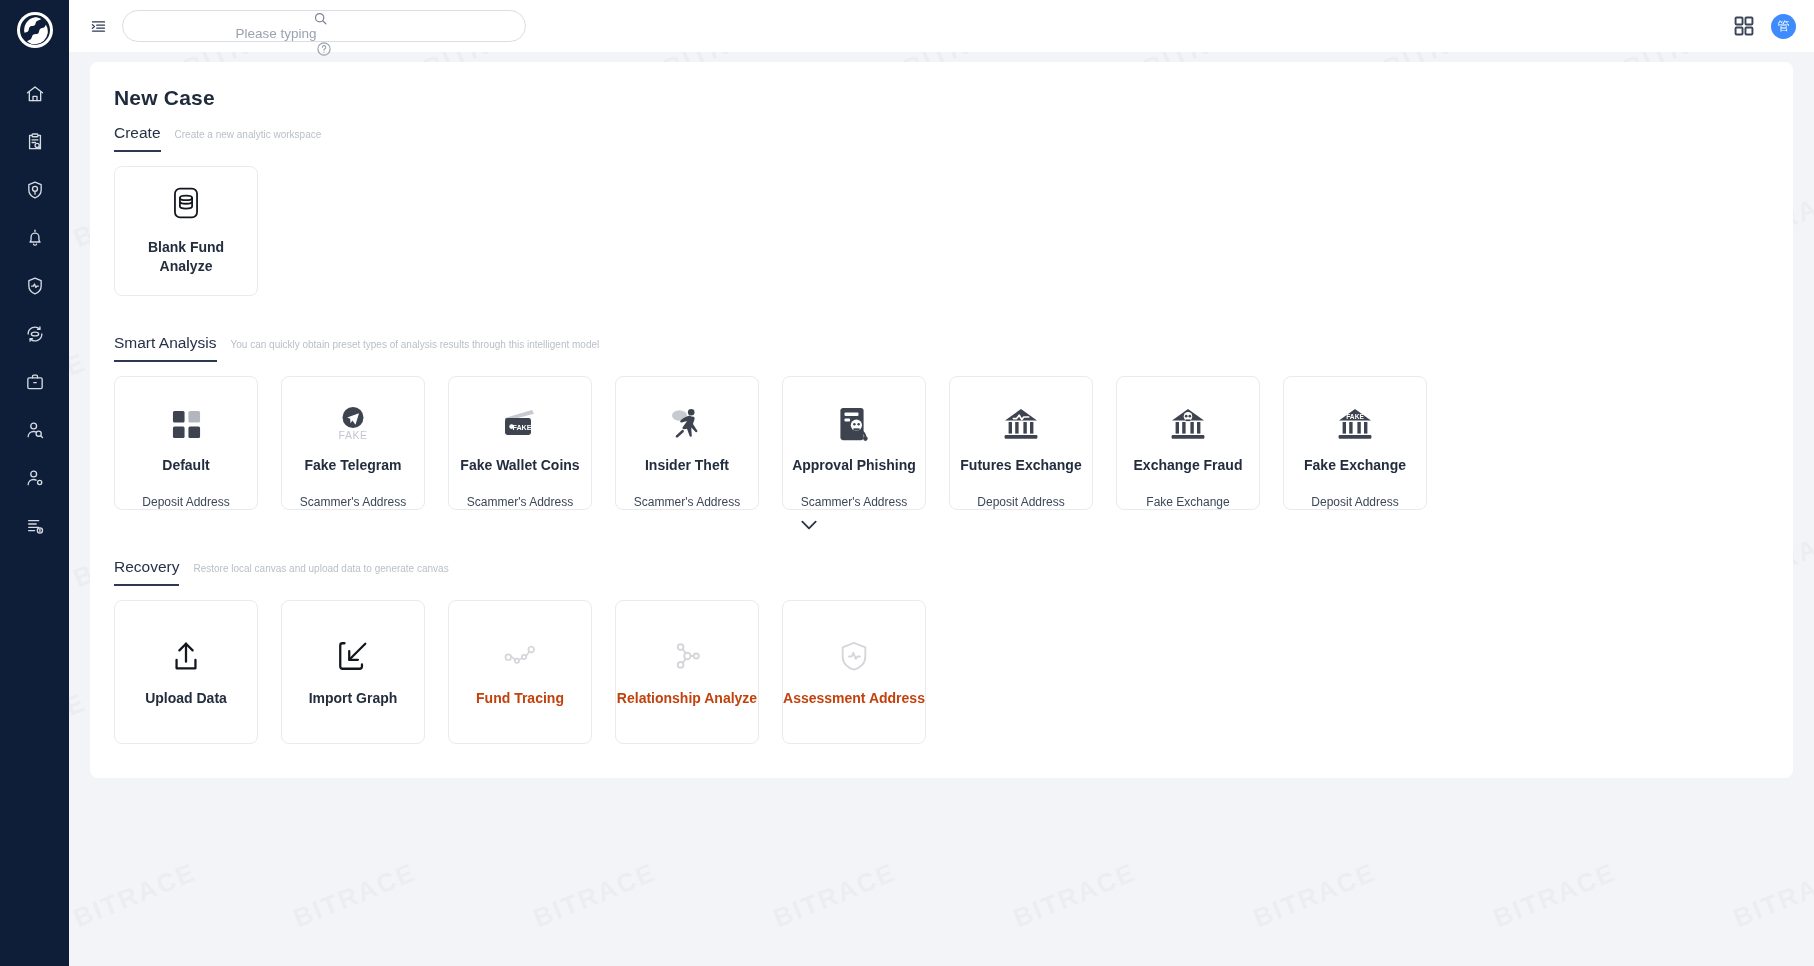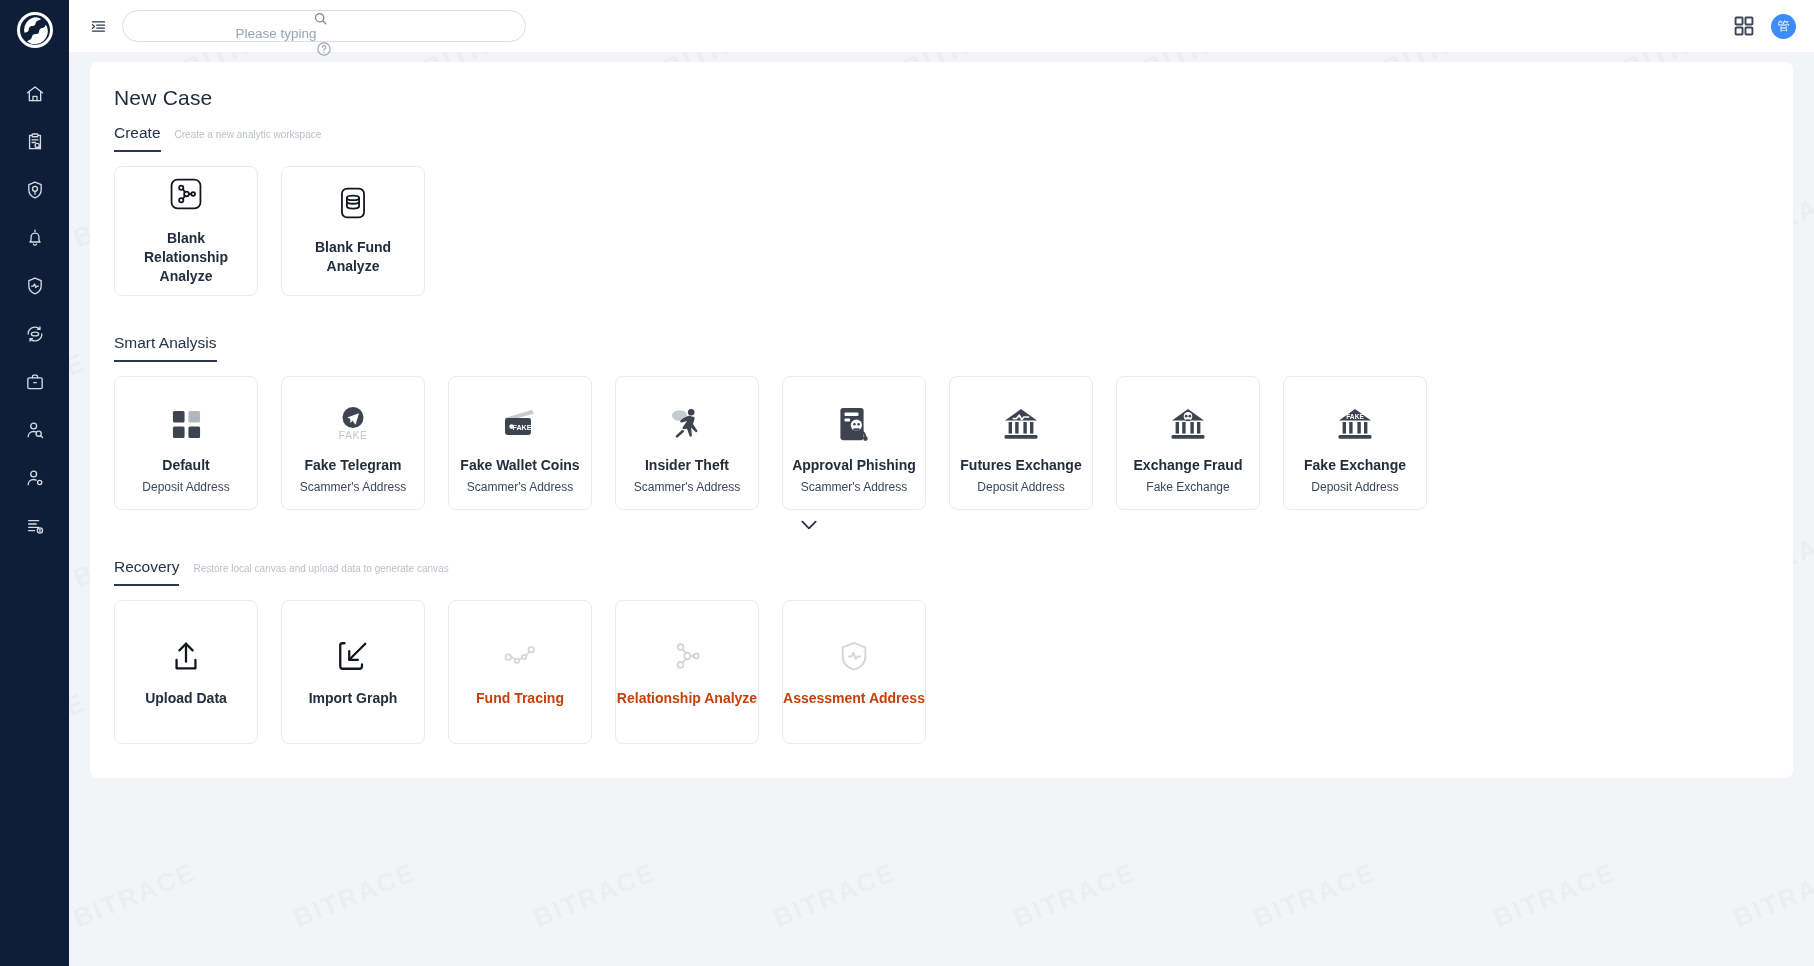--- a/index.html
+++ b/index.html
@@ -92,21 +92,21 @@
   
   .main {
     position: absolute; left: 90px; top: 62px;
     width: 1703px; height: 716px;
     background: #ffffff; border-radius: 8px;
     z-index: 2;
     overflow: hidden;
   }
   .page-title {
     margin: 24px 0 0 24px;
-    font-size: 21px; font-weight: 400; color: #1f2a3c;
+    font-size: 21px; font-weight: 700; color: #1f2a3c;
     letter-spacing: .2px;
   }
 
   .section { margin-left: 24px; }
   .section-head {
     display: flex; align-items: baseline; gap: 14px;
     padding-top: 14px;
   }
   .section-tab {
     position: relative;
@@ -148,21 +148,21 @@
   }
   .smart-card .ico {
     height: 42px; display: flex; align-items: center; justify-content: center;
     margin-bottom: 12px;
   }
   .smart-card .lbl {
     font-size: 14px; font-weight: 700; color: #232d3d;
     text-align: center; line-height: 17px;
   }
   .smart-card .sub {
-    font-size: 12px; color: #3d4758; margin-top: 6px; text-align: center;
+    font-size: 12px; color: #3d4758; margin-top: 21px; text-align: center;
   }
 
   .expander {
     width: 100%; display: flex; justify-content: center;
     margin-top: 8px; cursor: pointer;
   }
 
   
   .rec-card {
     width: 144px; height: 144px;
@@ -353,52 +353,40 @@
 <div class="main">
   <div class="page-title">New Case</div>
 
   <div class="section">
     <div class="section-head">
       <div class="section-tab">Create</div>
       <div class="section-desc">Create a new analytic workspace</div>
     </div>
     <div class="card-row">
 
-      <div class="create-card">
-        <div class="ico">
-          <svg width="34" height="34" viewBox="0 0 40 40" fill="none" stroke="#12161d" stroke-width="2.1" stroke-linecap="round" stroke-linejoin="round">
-            <rect x="3" y="3" width="34" height="34" rx="7"></rect>
-            <circle cx="14.4" cy="12.6" r="2.5"></circle>
-              <circle cx="14.4" cy="27.4" r="2.5"></circle>
-            <circle cx="20.6" cy="20" r="2.8"></circle>
-              <circle cx="28.4" cy="20" r="2.2"></circle>
-            <path d="M16.5 14.4 18.8 18M16.5 25.6 18.8 22M23.4 20h2.8"></path>
-          </svg>
-        </div>
-        <div class="lbl">Blank Relationship Analyze</div>
-      </div>
 
       <div class="create-card">
         <div class="ico">
           <svg width="34" height="34" viewBox="0 0 40 40" fill="none" stroke="#12161d" stroke-width="2.1" stroke-linecap="round" stroke-linejoin="round">
             <rect x="7" y="3" width="26" height="34" rx="6"></rect>
             <ellipse cx="20" cy="14" rx="7.2" ry="2.7"></ellipse>
             <path d="M12.8 14v4.2c0 1.5 3.2 2.7 7.2 2.7s7.2-1.2 7.2-2.7V14"></path>
             <path d="M12.8 19.6v4.2c0 1.5 3.2 2.7 7.2 2.7s7.2-1.2 7.2-2.7v-4.2"></path>
           </svg>
         </div>
         <div class="lbl">Blank Fund Analyze</div>
       </div>
 
     </div>
   </div>
 
   <div class="section" style="margin-top:24px;">
     <div class="section-head">
       <div class="section-tab">Smart Analysis</div>
+      <div class="section-desc">You can quickly obtain preset types of analysis results through this intelligent model</div>
     </div>
 
     <div class="card-row">
 
       <div class="smart-card">
         <div class="ico">
           <svg width="31" height="31" viewBox="0 0 32 32">
             <rect x="2" y="2" width="12" height="12" rx="1.6" fill="#3d4450"></rect>
             <rect x="18" y="2" width="12" height="12" rx="1.6" fill="#b3b7bd"></rect>
             <rect x="2" y="18" width="12" height="12" rx="1.6" fill="#3d4450"></rect>

